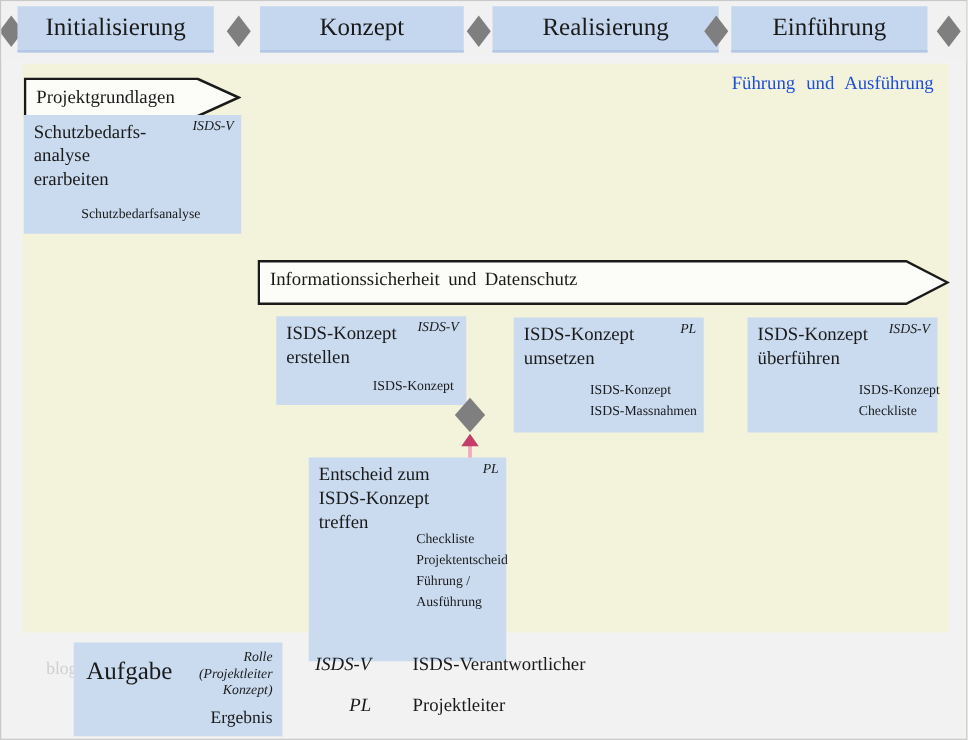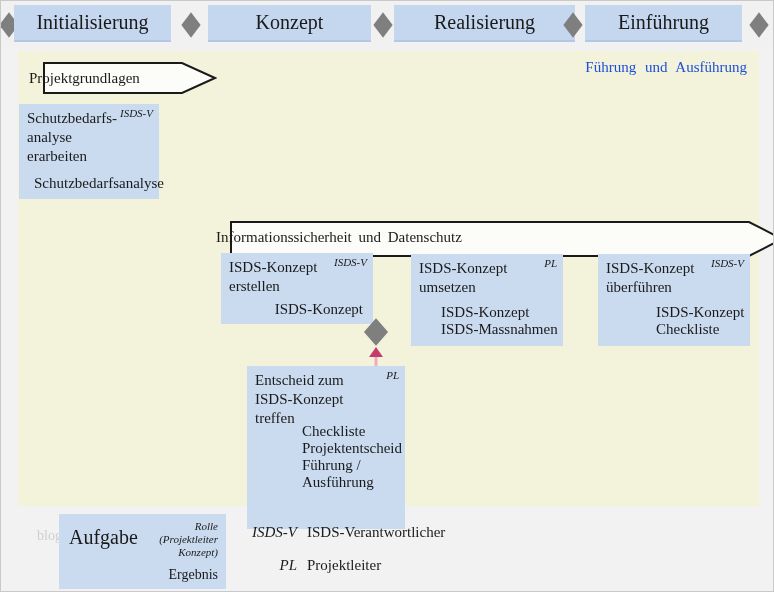--- a/index.html
+++ b/index.html
@@ -17,31 +17,31 @@
   }
   .ph-d {
     position:absolute; top:16px; width:16px; height:16px; background:#7f7f7f;
     transform: scale(0.85,1.12) rotate(45deg);
   }
   
   .band { position:absolute; left:17px; top:50px; width:741px; height:455px; background:#f3f3dc; }
   .band-title {
     position:absolute; right:12px; top:8px; font-size:15px; color:#1d4ed8; word-spacing:5px;
   }
-  .banner { position:absolute;padding-left:24px; }
+  .banner { position:absolute; }
   .banner svg { display:block; }
   .banner-label {
     position:absolute; left:10px; top:0; height:100%;
     display:flex; align-items:center; font-size:15px; word-spacing:3px; white-space:nowrap;
   }
   
   .task { position:absolute; background:#cadbf0; }
   .task .title { position:absolute; left:8px; top:5px; font-size:15px; line-height:19px; white-space:nowrap; }
   .task .role  { position:absolute; right:6px; top:3px; font-size:11px; font-style:italic; }
-  .task .results { position:absolute; font-size:15px; line-height:17px; white-space:nowrap; }
+  .task .results { position:absolute; font-size:11px; line-height:17px; white-space:nowrap;margin-left:31px; }
   .res-schutz   { left:15px; bottom:7px; }
   .res-erstellen { right:10px; bottom:6px; text-align:right; }
   .res-umsetzen { left:30px; bottom:8px; }
   .res-ueber    { left:58px; bottom:8px; }
   .res-entscheid{ left:55px; top:57px; }
   
   .milestone {
     position:absolute; left:349px; top:272px; width:18px; height:18px; background:#7f7f7f;
     transform: scale(0.95,1.08) rotate(45deg);
   }
@@ -54,21 +54,21 @@
   }
   .legend-box .lg-task { position:absolute; left:10px; top:12px; font-size:20px; }
   .legend-box .lg-role {
     position:absolute; right:8px; top:6px; text-align:right;
     font-size:11px; font-style:italic; line-height:13px;
   }
   .legend-box .lg-result { position:absolute; right:8px; bottom:6px; font-size:14px; }
   .abbrev-list { position:absolute; left:238px; top:521px; z-index:1; }
   .abbrev-row { display:flex; line-height:20px; margin-bottom:13px; font-size:15px; }
   .abbrev-row .abbr { width:58px; text-align:right; font-style:italic; }
-  .abbrev-row .meaning { margin-left:10px; }
+  .abbrev-row .meaning { margin-left:33px; }
 </style>
 </head>
 <body>
 
 <div class="stage">
 
   <div class="phase-bar">
     <div class="ph-d" style="left:0px"></div>
     <div class="phase-box" style="left:13px;width:157px">
       <span>Initialisierung</span>
@@ -91,28 +91,28 @@
   <div class="band">
     <div class="band-title">Führung und Ausführung</div>
 
     <div class="banner" style="left:1px;top:11px;width:174px;height:32px">
       <svg width="174" height="32" viewBox="0 0 174 32">
         <polygon points="1,1 139,1 172,16 139,31 1,31" fill="#fcfcf8" stroke="#1a1a1a" stroke-width="2"></polygon>
       </svg>
       <div class="banner-label">Projektgrundlagen</div>
     </div>
 
-    <div class="banner" style="left:188px;top:170px;width:554px;height:32px">
+    <div class="banner" style="left:188px;top:157px;width:554px;height:32px">
       <svg width="554" height="36" viewBox="0 0 554 36">
         <polygon points="1,1 519,1 552,18 519,35 1,35" fill="#fcfcf8" stroke="#1a1a1a" stroke-width="2"></polygon>
       </svg>
       <div class="banner-label">Informationssicherheit und Datenschutz</div>
     </div>
 
-    <div class="task" style="left:1px;top:53px;width:140px;height:95px">
+    <div class="task" style="left:1px;top:41px;width:174px;height:95px">
       <div class="title">
         <div>Schutzbedarfs-</div>
         <div>analyse</div>
         <div>erarbeiten</div>
       </div>
       <div class="role">ISDS-V</div>
       <div class="results res-schutz">
         <div>Schutzbedarfsanalyse</div>
       </div>
     </div>

